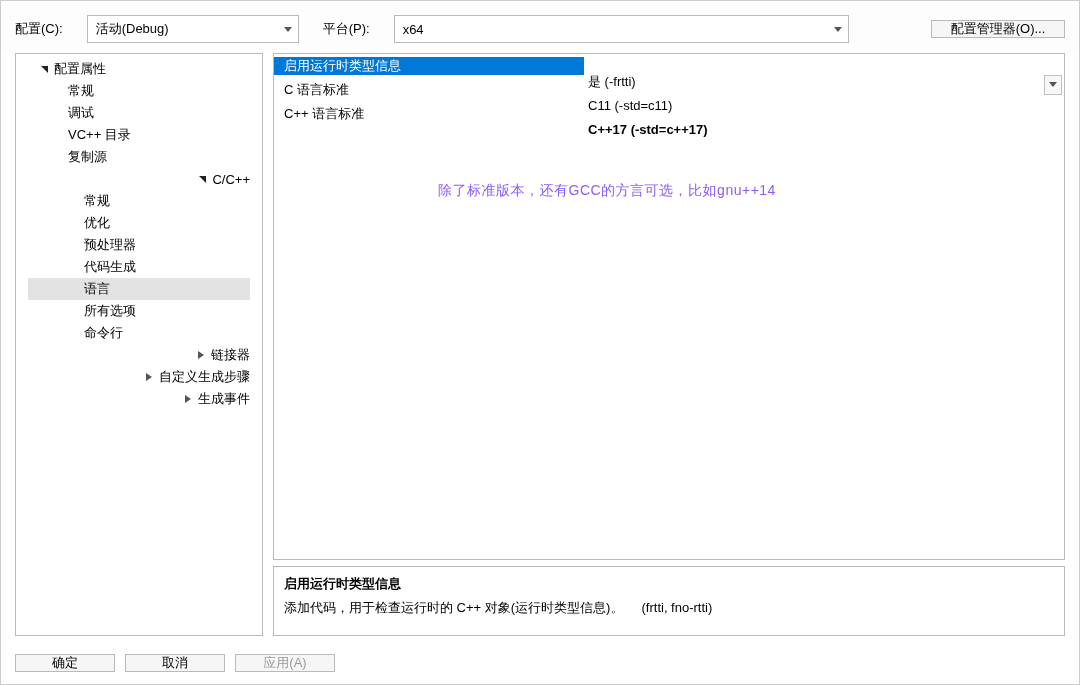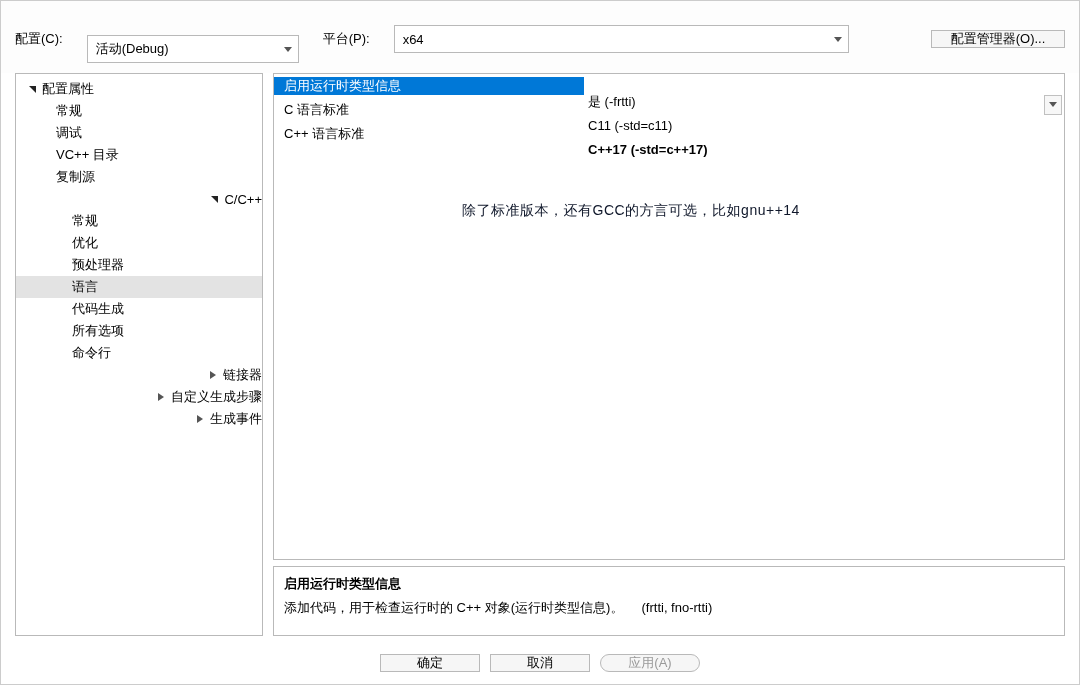--- a/index.html
+++ b/index.html
@@ -25,40 +25,40 @@
       height: 28px; padding: 0 6px 0 8px;
       cursor: pointer;
     }
     .select .arrow {
       width: 0; height: 0;
       border-left: 4px solid transparent;
       border-right: 4px solid transparent;
       border-top: 5px solid #555;
       margin-left: 6px;
     }
-    .select-config { width: 212px; margin-top: 20px; }
+    .select-config { width: 212px; }
     .select-platform { width: 455px; }
     .btn {
       height: 18px; padding: 0 12px;
       background: #f6f6f6; border: 1px solid #b9b9b9;
       cursor: pointer; display: inline-flex; align-items: center; justify-content: center;
     }
     .btn-config-mgr { width: 134px; }
 
     
     .middle {
       flex: 1; display: flex; padding: 0 14px 8px 14px; gap: 10px;
       min-height: 0;
     }
 
     .tree-panel {
       width: 248px;
       border: 1px solid #b9b9b9;
       background: #fff;
-      padding: 4px 0;
+      padding: 4px 12px;
       overflow: auto;
     }
     .tree-item {
       display: flex; align-items: center;
       height: 22px; padding-left: 4px;
       cursor: pointer; white-space: nowrap;
     }
     .tree-item.selected { background: #e3e3e3; }
     .tree-expander {
       width: 12px; height: 12px; margin-right: 4px;
@@ -108,39 +108,39 @@
       display: flex; align-items: center; justify-content: center;
     }
     .grid-row .dropdown-arrow .arrow {
       width: 0; height: 0;
       border-left: 4px solid transparent;
       border-right: 4px solid transparent;
       border-top: 5px solid #555;
     }
     .bold { font-weight: bold; }
     .annotation {
-      position: absolute; left: 188px; top: 128px;
-      color: #0f172a; font-size: 14px; letter-spacing: .5px;
+      position: absolute; left: 164px; top: 128px;
+      color: #8b5cf6; font-size: 14px; letter-spacing: .5px;
     }
 
     .desc-panel {
       border: 1px solid #b9b9b9; background: #fff;
       padding: 8px 10px 16px 10px;
       min-height: 70px;
     }
     .desc-title { font-weight: bold; margin-bottom: 6px; }
     .desc-body { white-space: pre; }
 
     
     .bottombar {
-      display: flex; justify-content: center; gap: 10px;
+      display: flex; justify-content: flex-start; gap: 10px;
       padding: 10px 14px 12px 14px;
     }
     .bottombar .btn { width: 100px; }
-    .btn.disabled { color: #9a9a9a; cursor: default; border-radius: 12px; }
+    .btn.disabled { color: #9a9a9a; cursor: default; }
 
   </style>
 </head>
 <body>
 
 <div class="topbar">
   <label>配置(C):</label>
   <div class="select select-config">
     <span>活动(Debug)</span>
     <span class="arrow"></span>
@@ -184,25 +184,25 @@
       </div>
       <div class="tree-item depth-2">
         <span class="tree-label">常规</span>
       </div>
       <div class="tree-item depth-2">
         <span class="tree-label">优化</span>
       </div>
       <div class="tree-item depth-2">
         <span class="tree-label">预处理器</span>
       </div>
+      <div class="tree-item depth-2">
+        <span class="tree-label">代码生成</span>
+      </div>
       <div class="tree-item depth-2 selected">
         <span class="tree-label">语言</span>
-      </div>
-      <div class="tree-item depth-2">
-        <span class="tree-label">代码生成</span>
       </div>
       <div class="tree-item depth-2">
         <span class="tree-label">所有选项</span>
       </div>
       <div class="tree-item depth-2">
         <span class="tree-label">命令行</span>
       </div>
       <div class="tree-item depth-1 has-children">
         <span class="tree-expander">
           <span class="tri-closed"></span>

